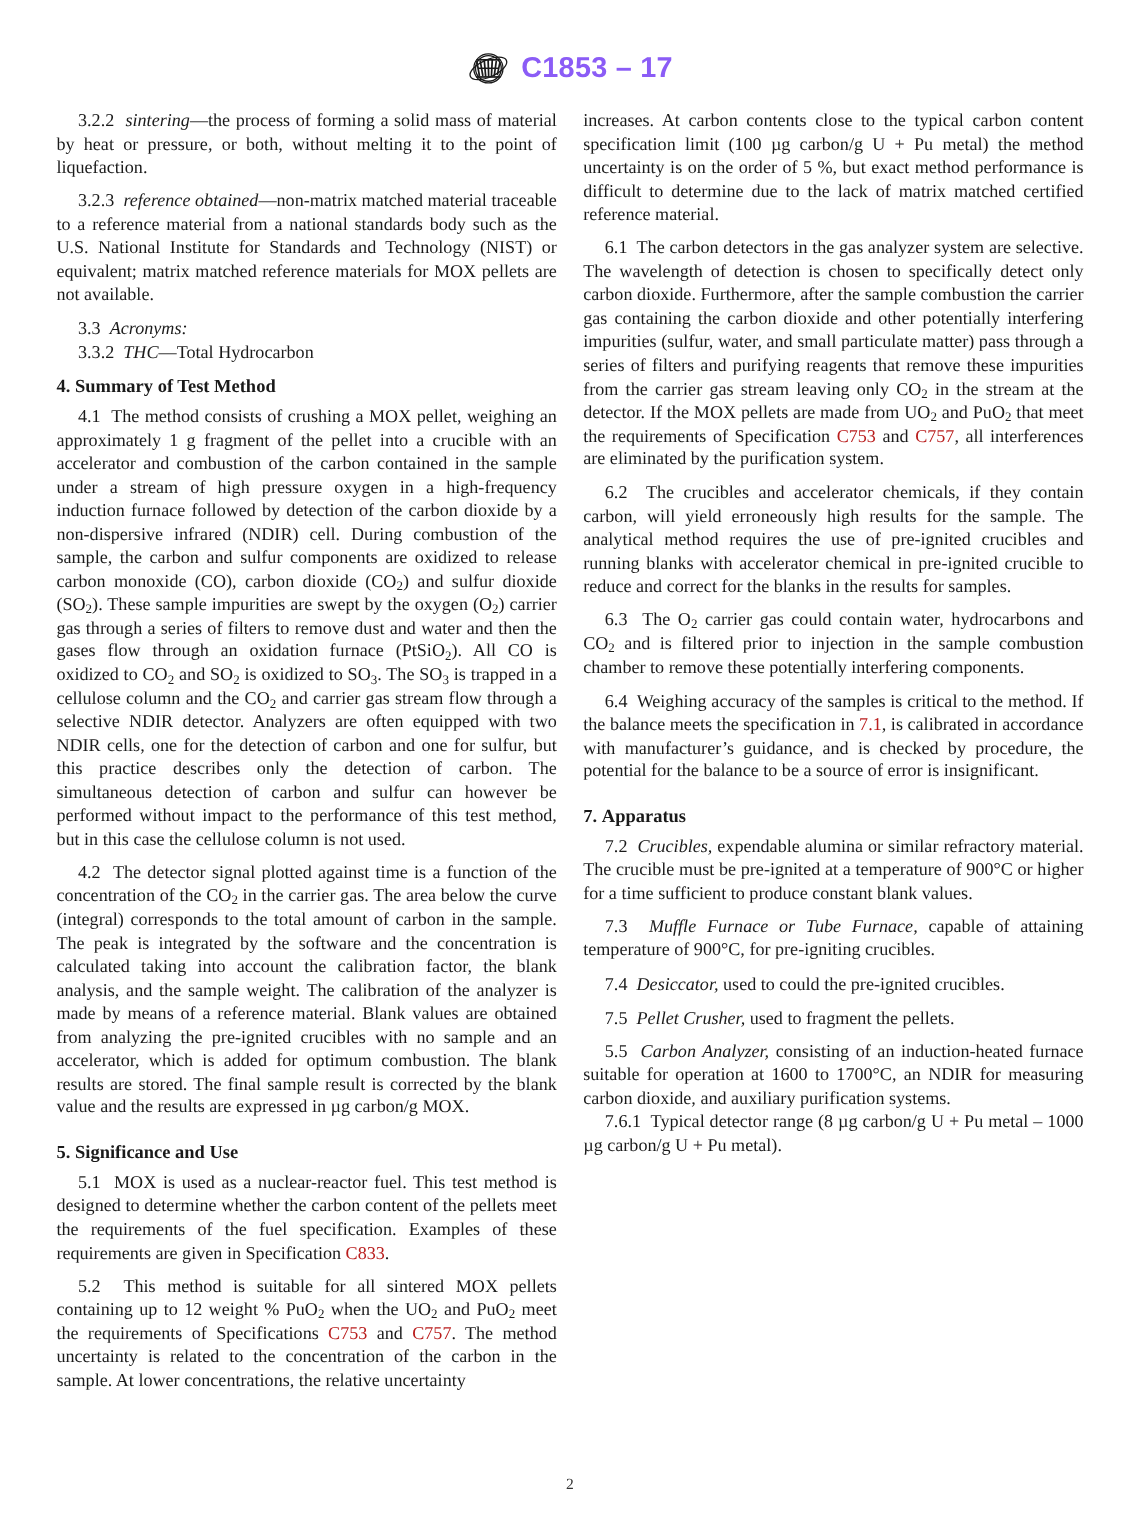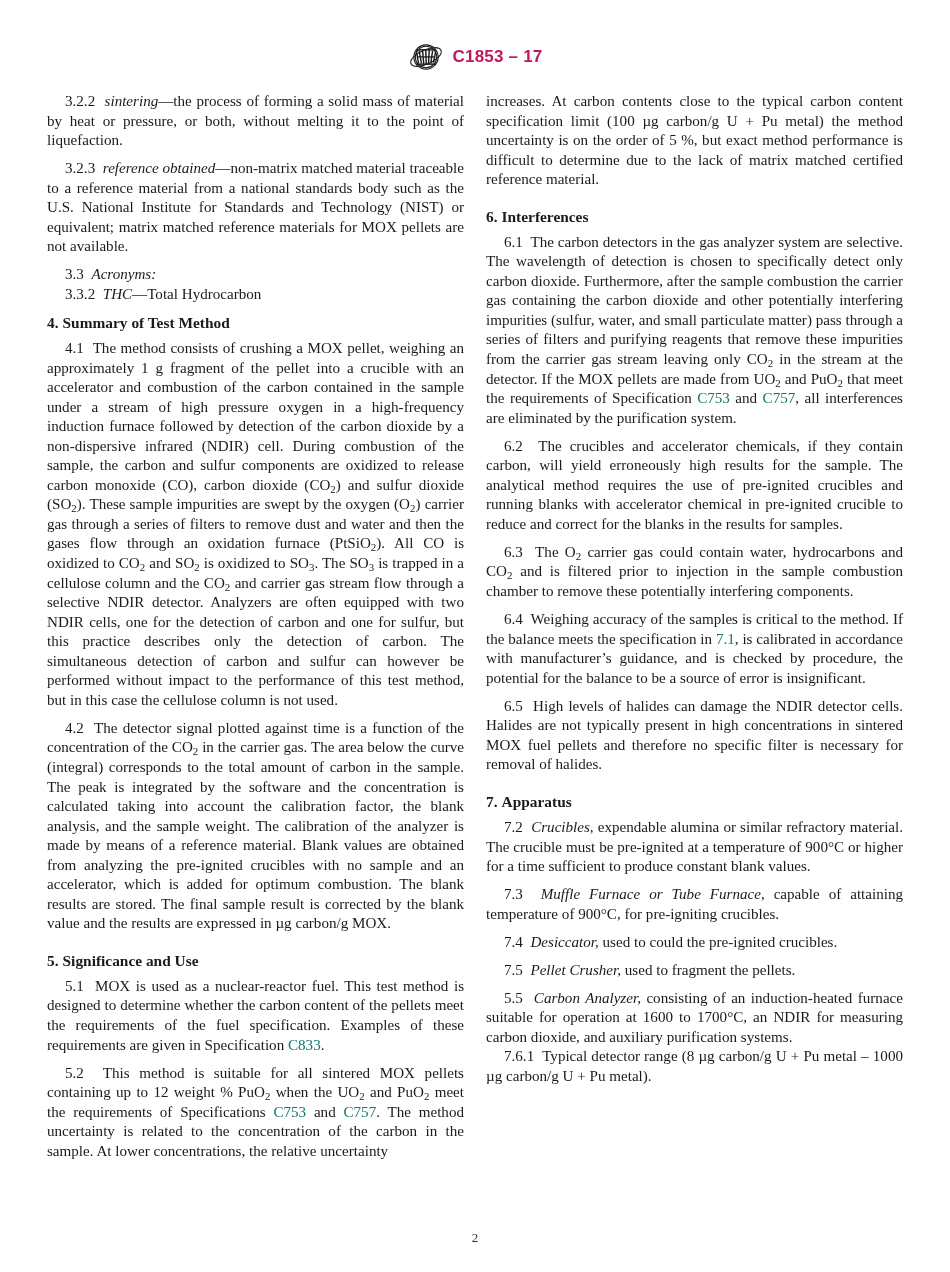--- a/index.html
+++ b/index.html
@@ -34,23 +34,23 @@
     gap: 9px;
   }
   .astm-logo {
     width: 36px;
     height: 30px;
     display: block;
   }
   .doc-designation {
     font-family: "Liberation Sans", "DejaVu Sans", sans-serif;
     font-weight: bold;
-    font-size: 17px;
+    font-size: 24px;
     letter-spacing: 0.2px;
-    color: #be185d;
+    color: #8b5cf6;
     white-space: nowrap;
   }
 
   
   .columns {
     position: absolute;
     top: 92px;
     left: 47px;
     width: 856px;
     display: flex;
@@ -93,21 +93,21 @@
     font-weight: bold;
     text-align: left;
   }
   h2.section-head .num {
     margin-right: 4px;
   }
   i, .it {
     font-style: italic;
   }
   .lnk {
-    color: #0f766e;
+    color: #b91c1c;
     text-decoration: none;
   }
   sub {
     font-size: 0.72em;
     line-height: 0;
     vertical-align: -0.25em;
   }
 
   
   .footer {
@@ -175,31 +175,29 @@
       <p class="para"><span>5.1</span>&nbsp; <span>MOX is used as a nuclear-reactor fuel. This test method is designed to determine whether the carbon content of the pellets meet the requirements of the fuel specification. Examples of these requirements are given in Specification </span><a class="lnk" href="#">C833</a><span>.</span></p>
 
       <p class="para last"><span>5.2</span>&nbsp; <span>This method is suitable for all sintered MOX pellets containing up to 12 weight % PuO</span><sub>2</sub><span> when the UO</span><sub>2</sub><span> and PuO</span><sub>2</sub><span> meet the requirements of Specifications </span><a class="lnk" href="#">C753</a><span> and </span><a class="lnk" href="#">C757</a><span>. The method uncertainty is related to the concentration of the carbon in the sample. At lower concentrations, the relative uncertainty</span></p>
 
     </div>
 
     <div class="col">
 
       <p class="para" style="text-indent:0"><span>increases. At carbon contents close to the typical carbon content specification limit (100 µg carbon/g U + Pu metal) the method uncertainty is on the order of 5 %, but exact method performance is difficult to determine due to the lack of matrix matched certified reference material.</span></p>
 
-      <h2 class="section-head"><span class="num">6.</span><span>Interferences</span></h2>
 
       <p class="para"><span>6.1</span>&nbsp; <span>The carbon detectors in the gas analyzer system are selective. The wavelength of detection is chosen to specifically detect only carbon dioxide. Furthermore, after the sample combustion the carrier gas containing the carbon dioxide and other potentially interfering impurities (sulfur, water, and small particulate matter) pass through a series of filters and purifying reagents that remove these impurities from the carrier gas stream leaving only CO</span><sub>2</sub><span> in the stream at the detector. If the MOX pellets are made from UO</span><sub>2</sub><span> and PuO</span><sub>2</sub><span> that meet the requirements of Specification </span><a class="lnk" href="#">C753</a><span> and </span><a class="lnk" href="#">C757</a><span>, all interferences are eliminated by the purification system.</span></p>
 
       <p class="para"><span>6.2</span>&nbsp; <span>The crucibles and accelerator chemicals, if they contain carbon, will yield erroneously high results for the sample. The analytical method requires the use of pre-ignited crucibles and running blanks with accelerator chemical in pre-ignited crucible to reduce and correct for the blanks in the results for samples.</span></p>
 
       <p class="para"><span>6.3</span>&nbsp; <span>The O</span><sub>2</sub><span> carrier gas could contain water, hydrocarbons and CO</span><sub>2</sub><span> and is filtered prior to injection in the sample combustion chamber to remove these potentially interfering components.</span></p>
 
       <p class="para"><span>6.4</span>&nbsp; <span>Weighing accuracy of the samples is critical to the method. If the balance meets the specification in </span><a class="lnk" href="#">7.1</a><span>, is calibrated in accordance with manufacturer’s guidance, and is checked by procedure, the potential for the balance to be a source of error is insignificant.</span></p>
 
-      <p class="para"><span>6.5</span>&nbsp; <span>High levels of halides can damage the NDIR detector cells. Halides are not typically present in high concentrations in sintered MOX fuel pellets and therefore no specific filter is necessary for removal of halides.</span></p>
 
       <h2 class="section-head"><span class="num">7.</span><span>Apparatus</span></h2>
 
 
       <p class="para"><span>7.2</span>&nbsp; <i>Crucibles,</i><span> expendable alumina or similar refractory material. The crucible must be pre-ignited at a temperature of 900°C or higher for a time sufficient to produce constant blank values.</span></p>
 
       <p class="para"><span>7.3</span>&nbsp; <i>Muffle Furnace or Tube Furnace,</i><span> capable of attaining temperature of 900°C, for pre-igniting crucibles.</span></p>
 
       <p class="para"><span>7.4</span>&nbsp; <i>Desiccator,</i><span> used to could the pre-ignited crucibles.</span></p>
 

